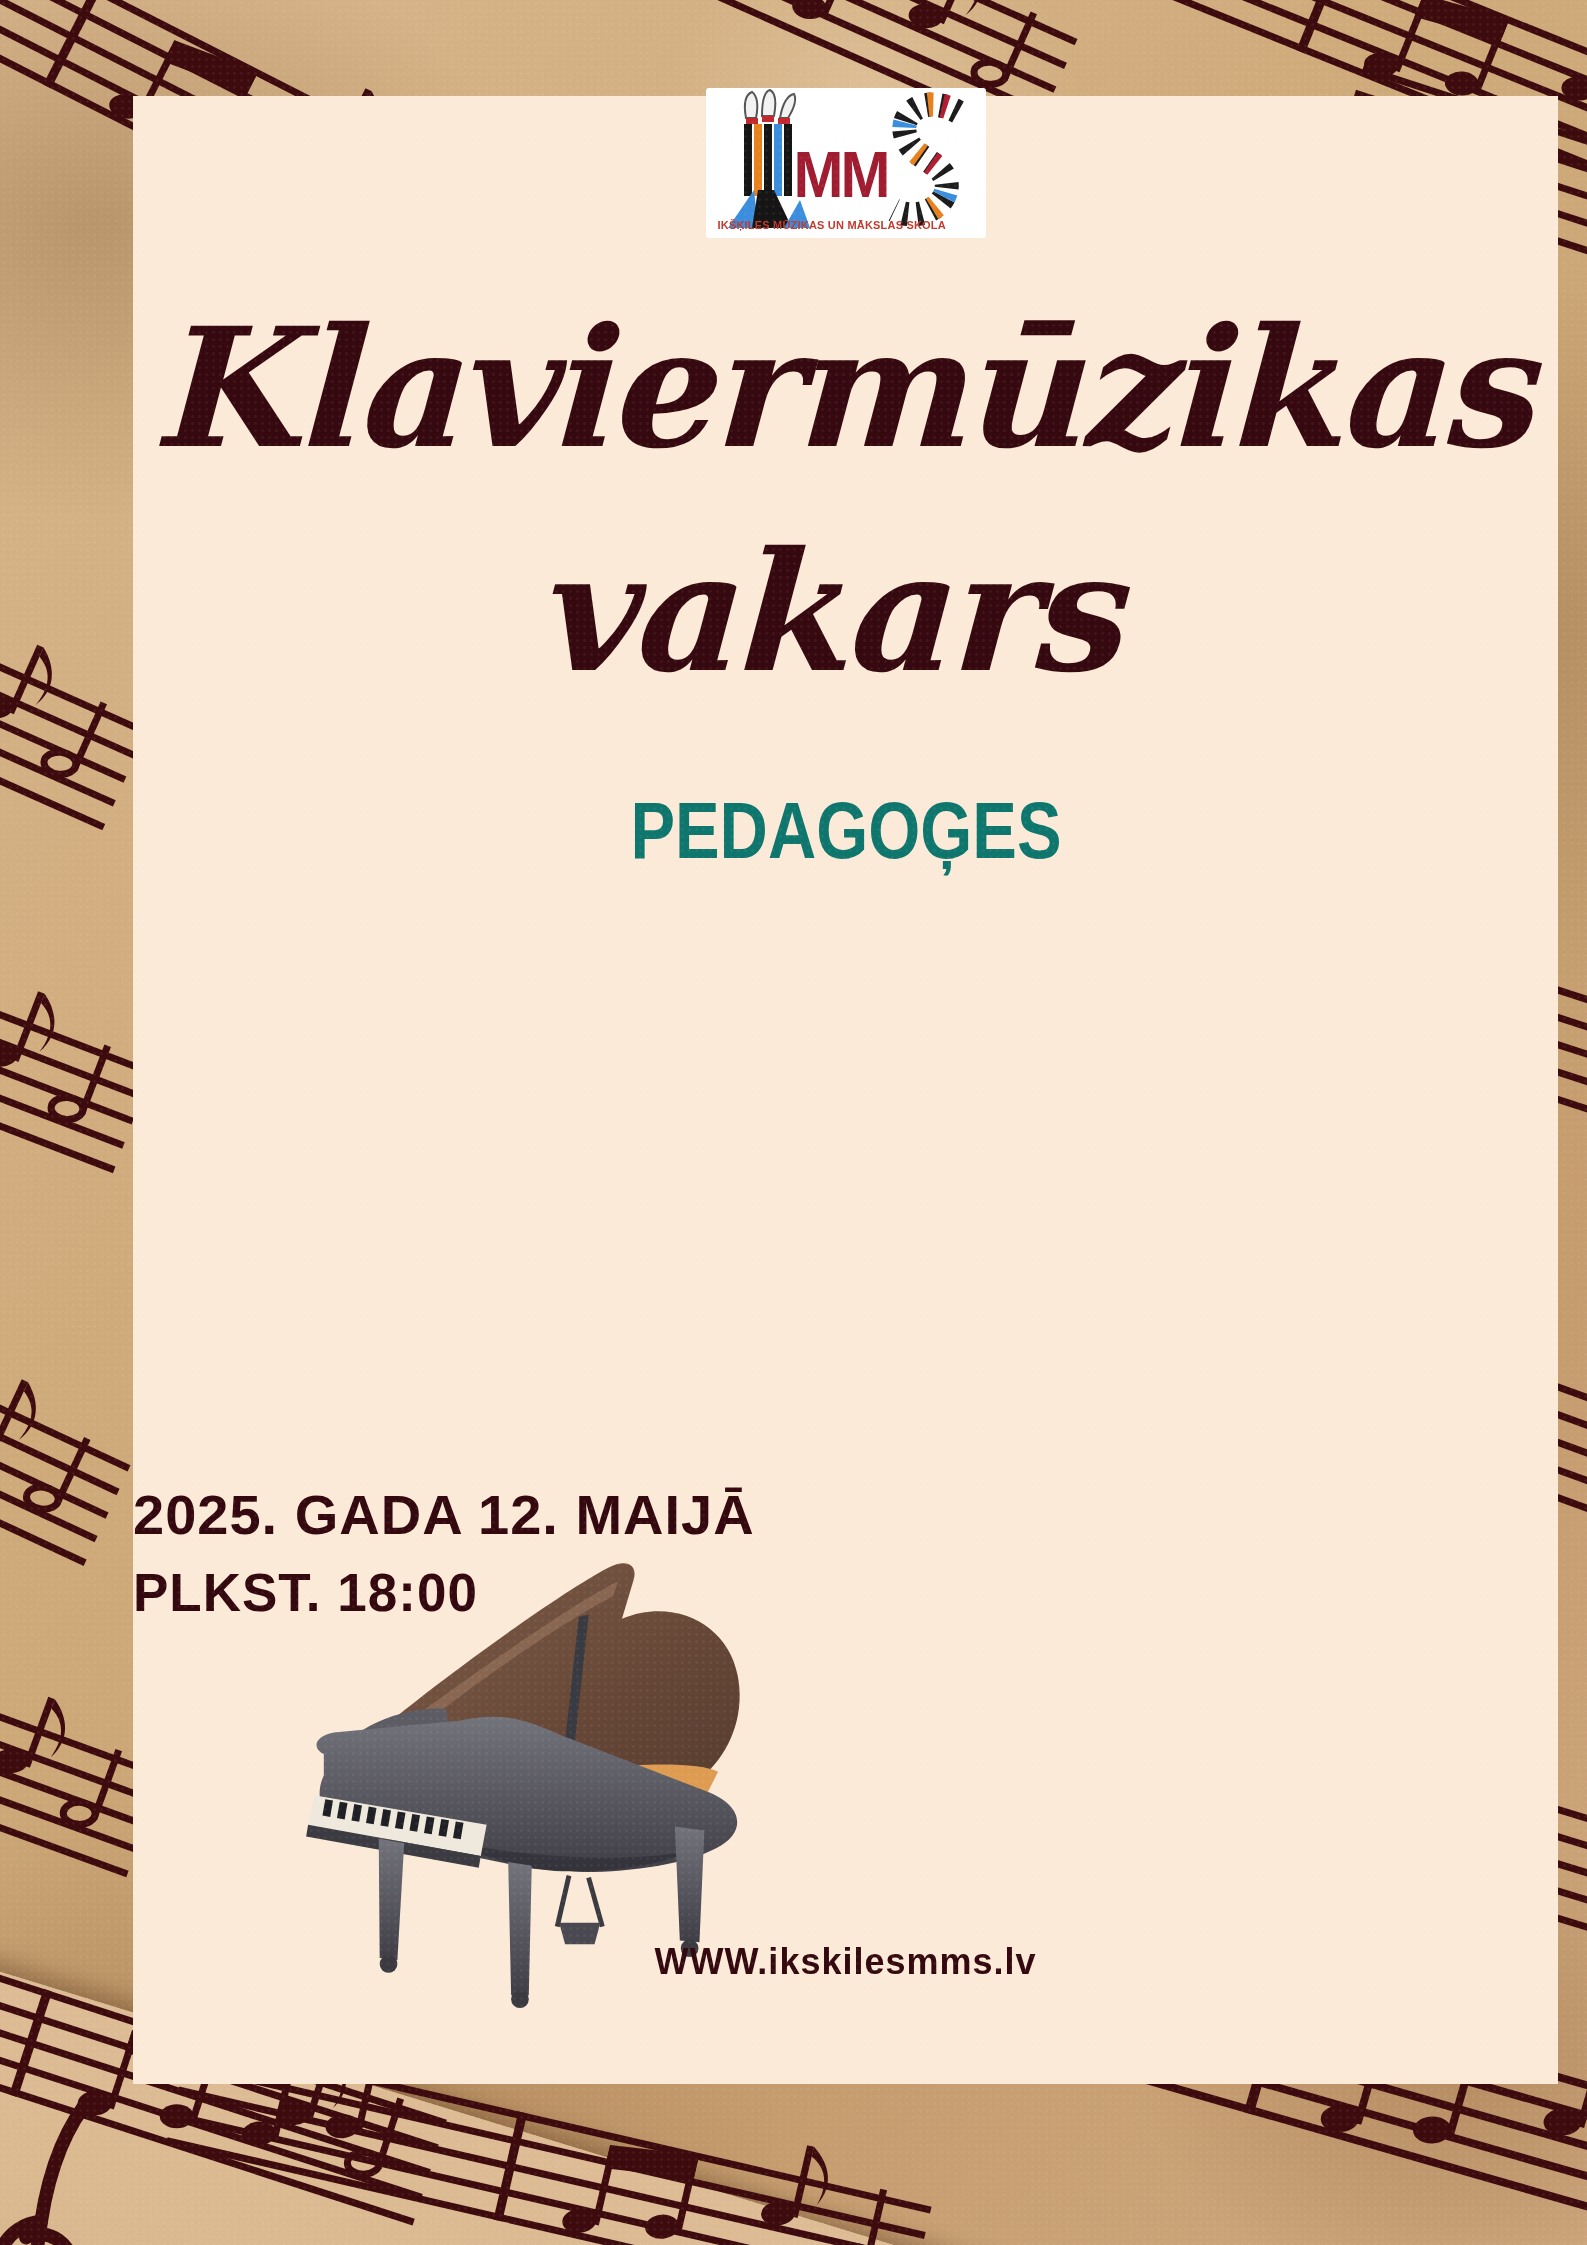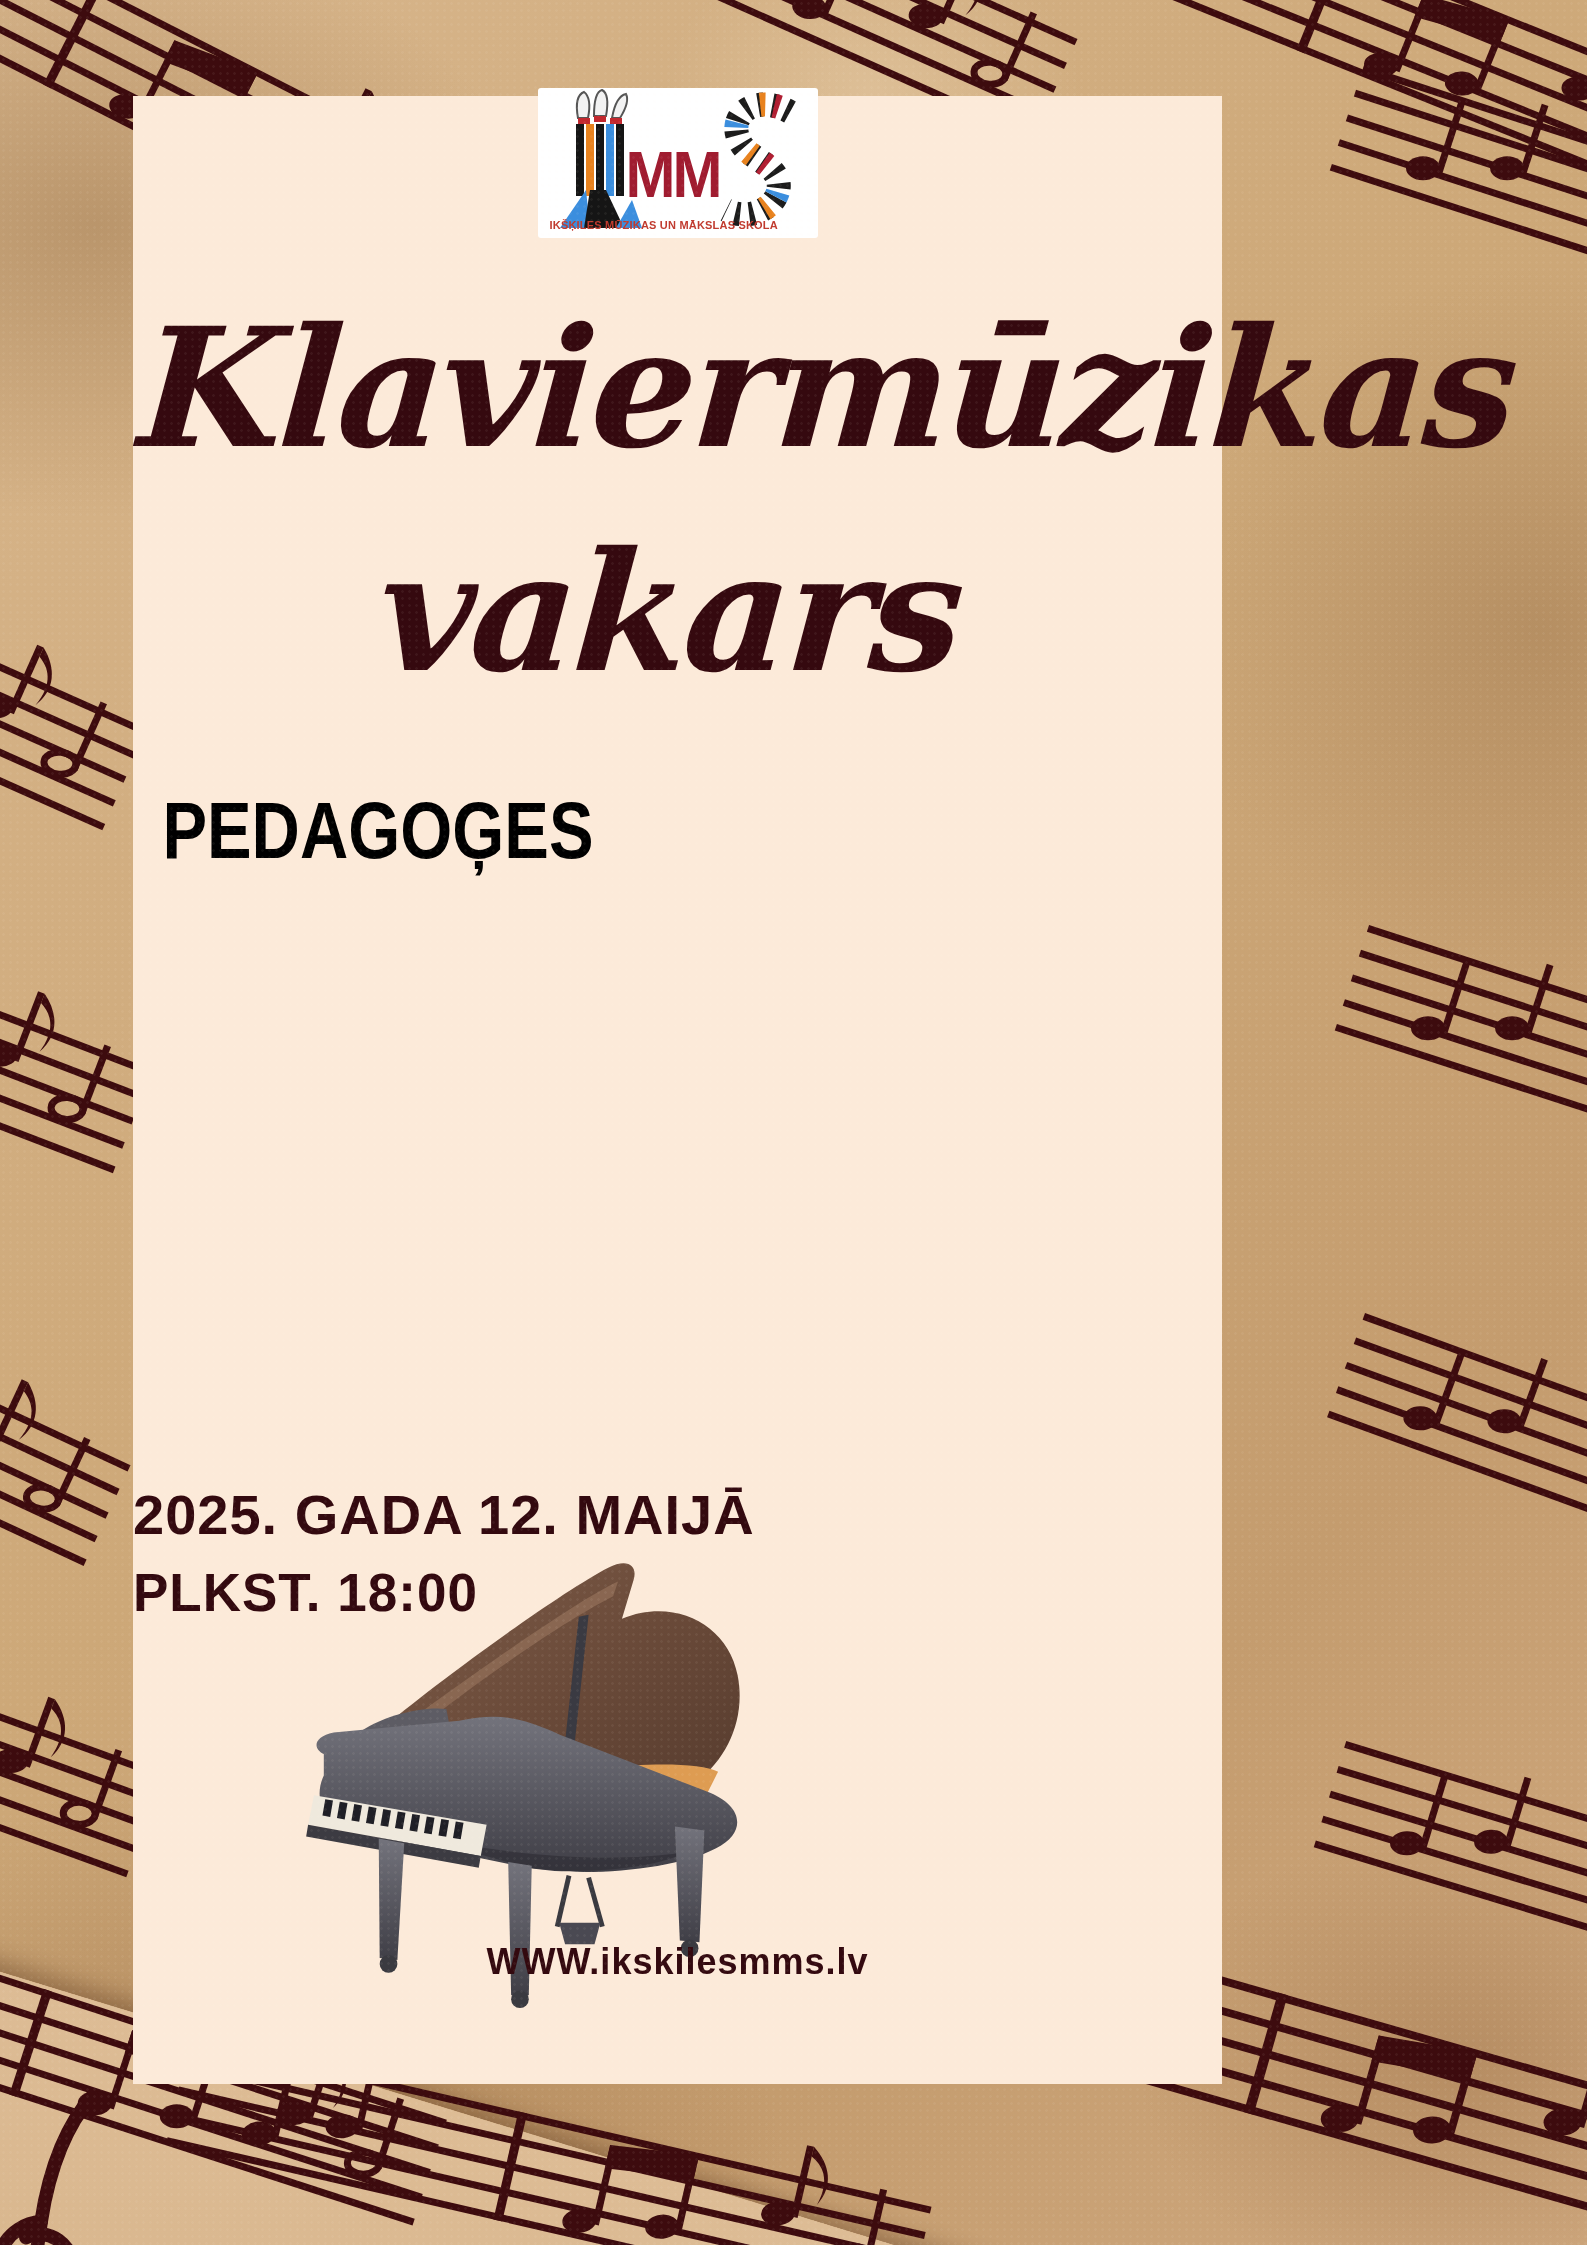--- a/index.html
+++ b/index.html
@@ -37,22 +37,23 @@
   .s8 {left:-590px;top:1590px;transform:rotate(20deg);}
   .s9 {left:1335px;top:990px;transform:rotate(18deg);}
   .s10{left:1325px;top:1390px;transform:rotate(20deg);}
   .s11{left:1315px;top:1800px;transform:rotate(17deg);}
   .s12{left:170px;top:2070px;transform:rotate(13deg);}
   .s13{left:930px;top:1960px;transform:rotate(16deg) scale(1.12);}
   .s14{left:-310px;top:1950px;transform:rotate(18deg);}
   .clef{position:absolute;left:-18px;top:2070px;width:150px;height:300px;transform:rotate(14deg);}
 
   .card{
-    position:absolute;left:133px;top:96px;width:1089px;height:1988px;
+    position:absolute;left:133px;top:96px;width:1385px;height:1988px;
     background:#fcead9;
+    padding-left:40px;
   }
   .logo{
     position:absolute;left:50%;top:-8px;transform:translateX(-50%);
     width:280px;height:150px;background:#ffffff;border-radius:3px;
   }
   .logo svg{position:absolute;inset:0;width:100%;height:100%;}
   .logo-mm{
     position:absolute;left:88px;top:50px;font-size:60px;font-weight:bold;
     color:#a01c30;letter-spacing:-3px;transform:scaleY(1.08);transform-origin:left top;
     font-family:"Liberation Sans",sans-serif;
@@ -61,22 +62,22 @@
     position:absolute;left:12px;bottom:7px;font-size:11px;font-weight:bold;
     color:#c03a2e;letter-spacing:.2px;white-space:nowrap;
   }
   .title{
     position:absolute;top:180px;left:0;width:100%;text-align:center;
     font-family:"DejaVu Serif",serif;font-style:italic;font-weight:700;
     color:#35090f;font-size:165px;line-height:224px;letter-spacing:-4px;
     transform:skewX(-4deg);
   }
   .subtitle{
-    position:absolute;top:678px;left:0;width:100%;text-align:left;
-    color:#000000;font-weight:700;font-size:76px;line-height:112px;
+    position:absolute;top:678px;left:0;width:100%;text-align:center;
+    color:#0f766e;font-weight:700;font-size:76px;line-height:112px;
   }
   .subtitle .cond{display:inline-block;transform:scale(.88,1.06);white-space:nowrap;}
   .venue{
     position:absolute;top:1204px;left:0;width:100%;text-align:center;
     color:#2e090d;font-weight:bold;font-size:50px;line-height:64px;letter-spacing:.5px;
   }
   .datetime{
     position:absolute;top:1386px;left:0;width:100%;
     color:#33090f;font-weight:bold;font-size:56px;line-height:66px;letter-spacing:1px;
   }

